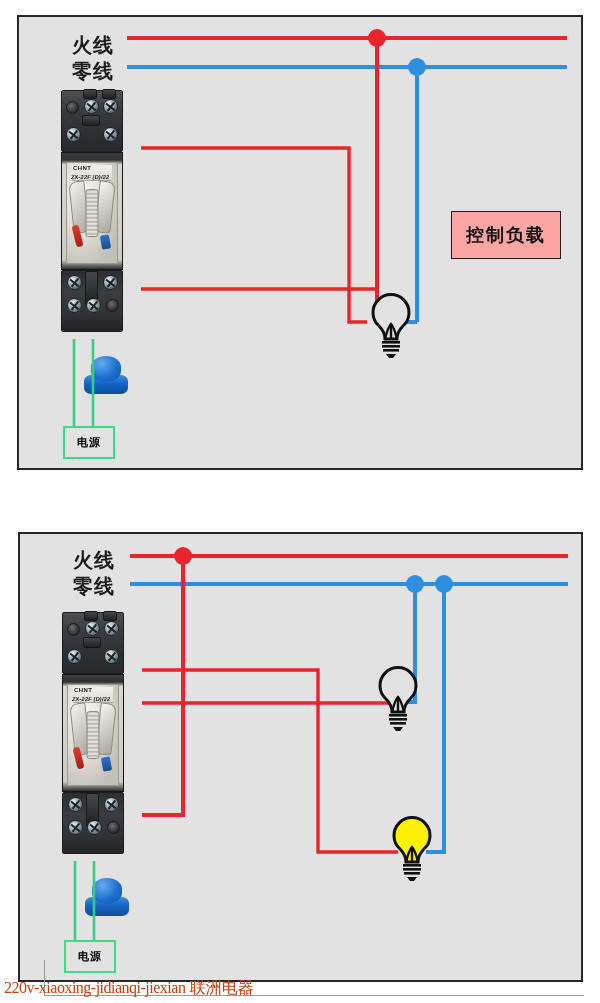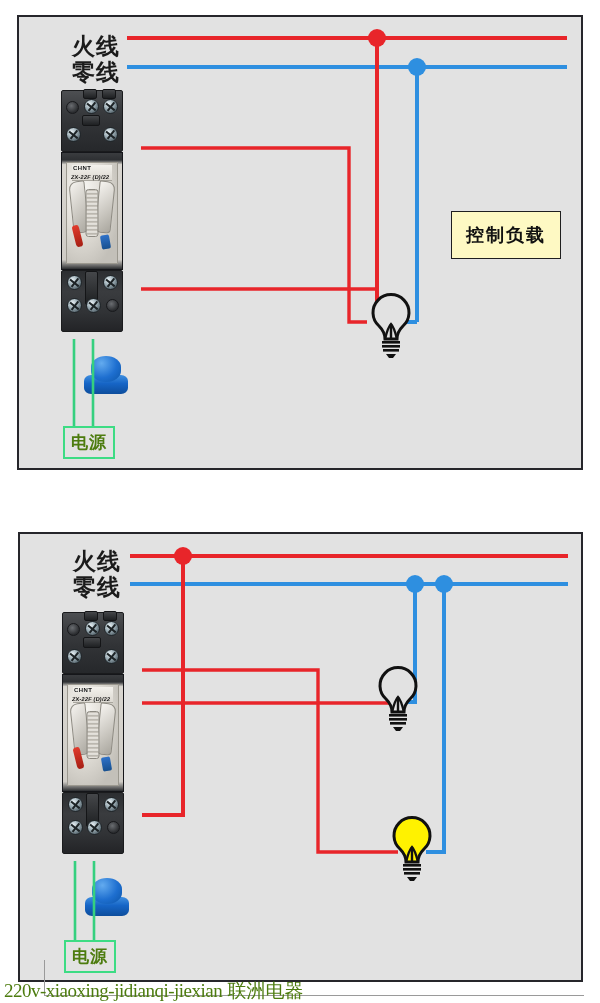--- a/index.html
+++ b/index.html
@@ -13,44 +13,44 @@
     border:2px solid #26262b;
     box-sizing:border-box;
   }
   #panel-1{left:17px;top:15px;width:566px;height:455px;}
   #panel-2{left:18px;top:532px;width:565px;height:450px;}
 
   .svg-layer{position:absolute;left:0;top:0;width:100%;height:100%;overflow:visible;}
 
   .wire-label{
     position:absolute;
-    font-size:23px;
+    font-size:20px;
     font-weight:700;
     color:#1b1b1b;
     letter-spacing:1px;
     line-height:1;
     white-space:nowrap;
   }
 
   .note-box{
     position:absolute;
     border:1.6px solid #1f1f1f;
-    background:#fef9c3;
+    background:#fca5a5;
     display:flex;align-items:center;justify-content:center;
     font-size:18px;font-weight:700;color:#111;
     letter-spacing:2px;
     box-sizing:border-box;
   }
 
   .src-box{
     position:absolute;
     border:2px solid #3ddc84;
     background:#e2e2e2;
     display:flex;align-items:center;justify-content:center;
-    font-size:17px;font-weight:700;color:#4d7c0f;
+    font-size:11px;font-weight:700;color:#000000;
     letter-spacing:1px;
     box-sizing:border-box;
   }
 
   
   .relay{position:absolute;width:62px;}
   .relay *{box-sizing:border-box;}
   .relay-top{
     position:relative;height:62px;
     background:linear-gradient(180deg,#4d4f52 0%,#3b3d40 28%,#313336 55%,#26282b 100%);
@@ -137,21 +137,21 @@
     position:absolute;left:0;bottom:0;width:44px;height:19px;border-radius:7px/6px;
     background:linear-gradient(180deg,#3f8fe0 0%,#1665c6 45%,#0d4d9c 100%);
   }
   .pb-cap{
     position:absolute;left:7px;top:0;width:30px;height:26px;border-radius:50%/42%;
     background:radial-gradient(ellipse at 35% 28%,#63abef 0%,#1e6fd0 55%,#0c55a8 100%);
   }
 
   .watermark{
     position:absolute;left:4px;top:978px;
-    font-size:19px;color:#4d7c0f;letter-spacing:-.5px;white-space:nowrap;
+    font-size:16px;color:#c2410c;letter-spacing:-.5px;white-space:nowrap;
     font-family:"Liberation Serif","DejaVu Serif",serif;
   }
   .watermark .cn{font-family:"Liberation Sans",sans-serif;letter-spacing:0px;}
   .wm-rule{position:absolute;left:44px;top:995px;width:540px;height:1px;background:#9a9a9a;}
   .wm-tick{position:absolute;left:44px;top:960px;width:1px;height:36px;background:#9a9a9a;}
 </style>
 </head>
 <body>
 
 <div class="panel" id="panel-1">

